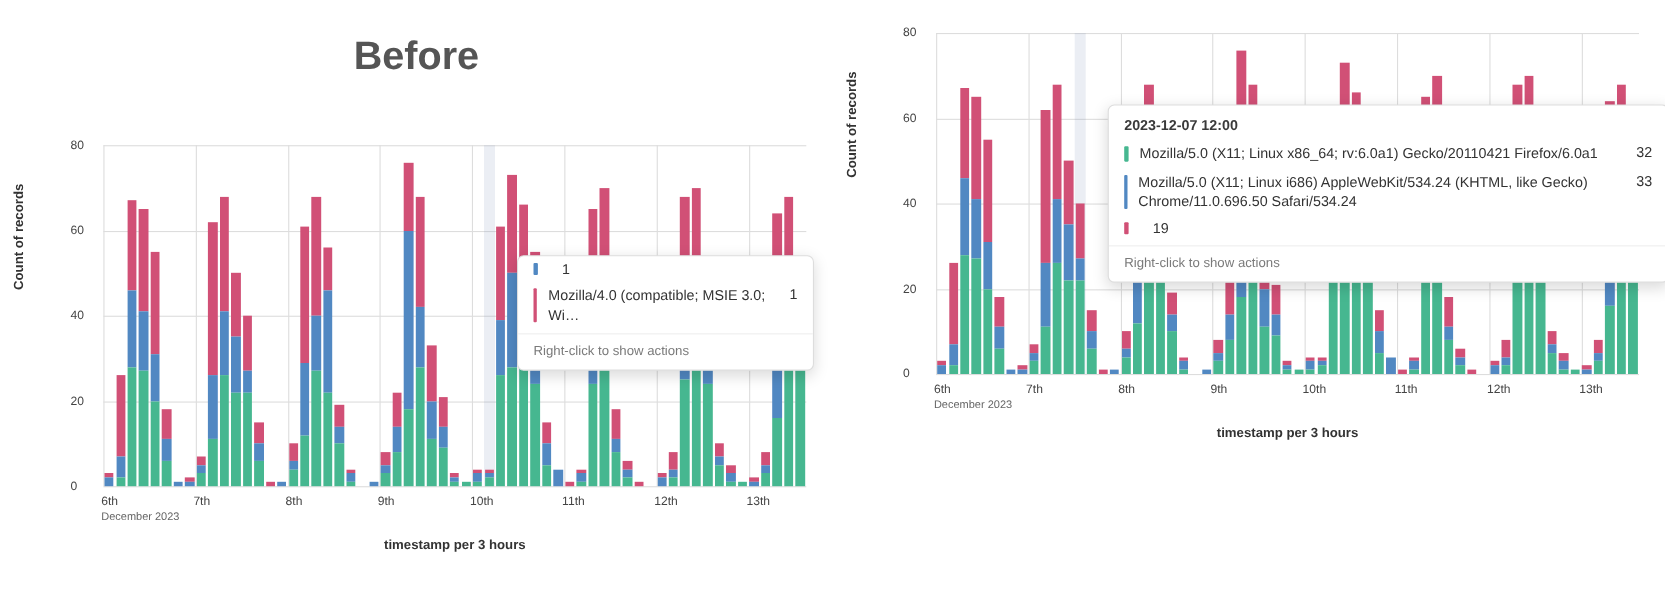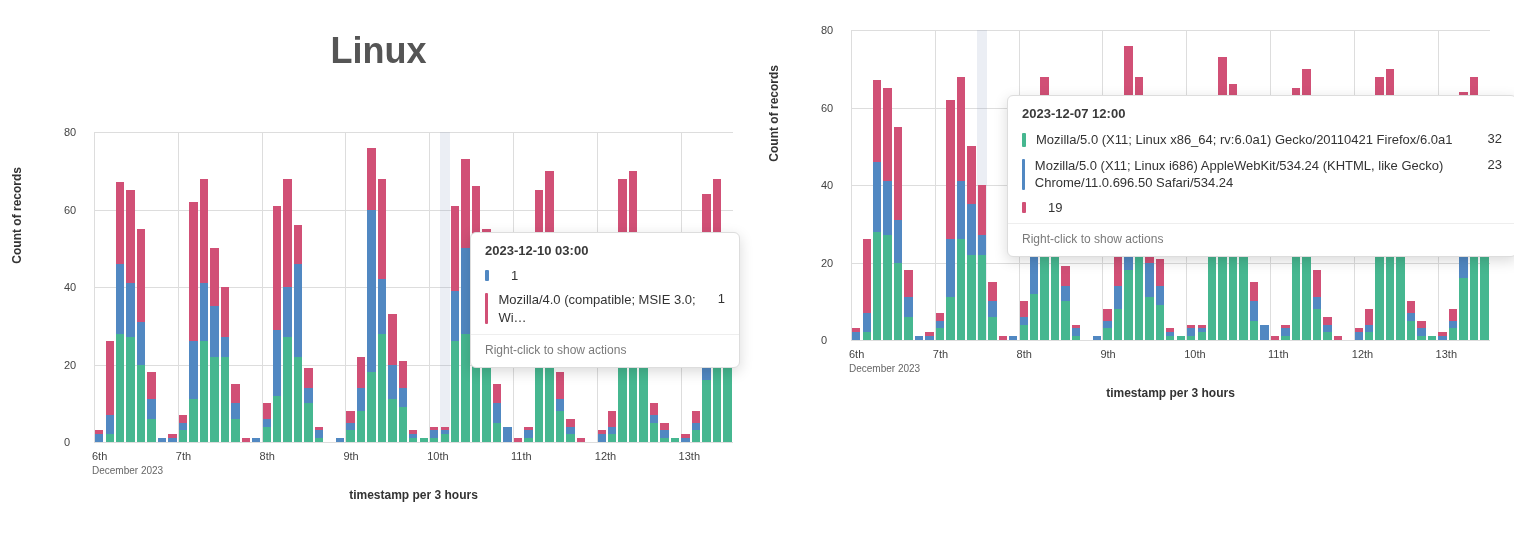--- a/index.html
+++ b/index.html
@@ -37,21 +37,21 @@
   .tooltip-val { flex: 0 0 auto; color: #333; margin-left: 12px; font-variant-numeric: tabular-nums; }
   .tooltip-footer { padding: 8px 14px 10px 14px; color: #7a7a7a; font-size: 12px; border-top: 1px solid #eee; margin-top: 4px; }
   .chart-bottom { position:absolute; left:74px; right:4px; bottom:0; text-align:center;}
 </style>
 </head>
 <body>
 
 <div class="root">
 
   <div class="panel">
-    <div class="panel-title">Linux</div>
+    <div class="panel-title">Before</div>
     <div class="chart-area">
       <div class="yaxis-label">Count of records</div>
       <div class="plot-wrap">
         <div class="plot-grid">
             <div class="gridline" style="top: 100%;"></div>
             <div class="gridline" style="top: 75%;"></div>
             <div class="gridline" style="top: 50%;"></div>
             <div class="gridline" style="top: 25%;"></div>
             <div class="gridline" style="top: 0%;"></div>
             <div class="vgrid" style="left: 0%;"></div>
@@ -476,21 +476,20 @@
           <div class="xtick" style="left: 52.459%;">10th</div>
           <div class="xtick" style="left: 65.5738%;">11th</div>
           <div class="xtick" style="left: 78.6885%;">12th</div>
           <div class="xtick" style="left: 91.8033%;">13th</div>
         </div>
       <div class="chart-bottom">
         <div class="xaxis-label">timestamp per 3 hours</div>
       </div>
 
       <div class="tooltip" id="tt-before" style="left:450px; top:110px; width:270px;">
-        <div class="tooltip-header">2023-12-10 03:00</div>
         <div class="tooltip-row">
           <div class="tooltip-swatch sw-b"></div>
           <div class="tooltip-val">1</div>
         </div>
         <div class="tooltip-row">
           <div class="tooltip-swatch sw-c"></div>
           <div class="tooltip-label">Mozilla/4.0 (compatible; MSIE 3.0; Wi…</div>
           <div class="tooltip-val">1</div>
         </div>
         <div class="tooltip-footer">Right-click to show actions</div>
@@ -939,21 +938,21 @@
       <div class="tooltip" id="tt-after" style="left:230px; top:75px; width:510px;">
         <div class="tooltip-header">2023-12-07 12:00</div>
         <div class="tooltip-row">
           <div class="tooltip-swatch sw-a"></div>
           <div class="tooltip-label">Mozilla/5.0 (X11; Linux x86_64; rv:6.0a1) Gecko/20110421 Firefox/6.0a1</div>
           <div class="tooltip-val">32</div>
         </div>
         <div class="tooltip-row">
           <div class="tooltip-swatch sw-b"></div>
           <div class="tooltip-label">Mozilla/5.0 (X11; Linux i686) AppleWebKit/534.24 (KHTML, like Gecko) Chrome/11.0.696.50 Safari/534.24</div>
-          <div class="tooltip-val">23</div>
+          <div class="tooltip-val">33</div>
         </div>
         <div class="tooltip-row">
           <div class="tooltip-swatch sw-c"></div>
           <div class="tooltip-val">19</div>
         </div>
         <div class="tooltip-footer">Right-click to show actions</div>
       </div>
     </div>
   </div>
 

